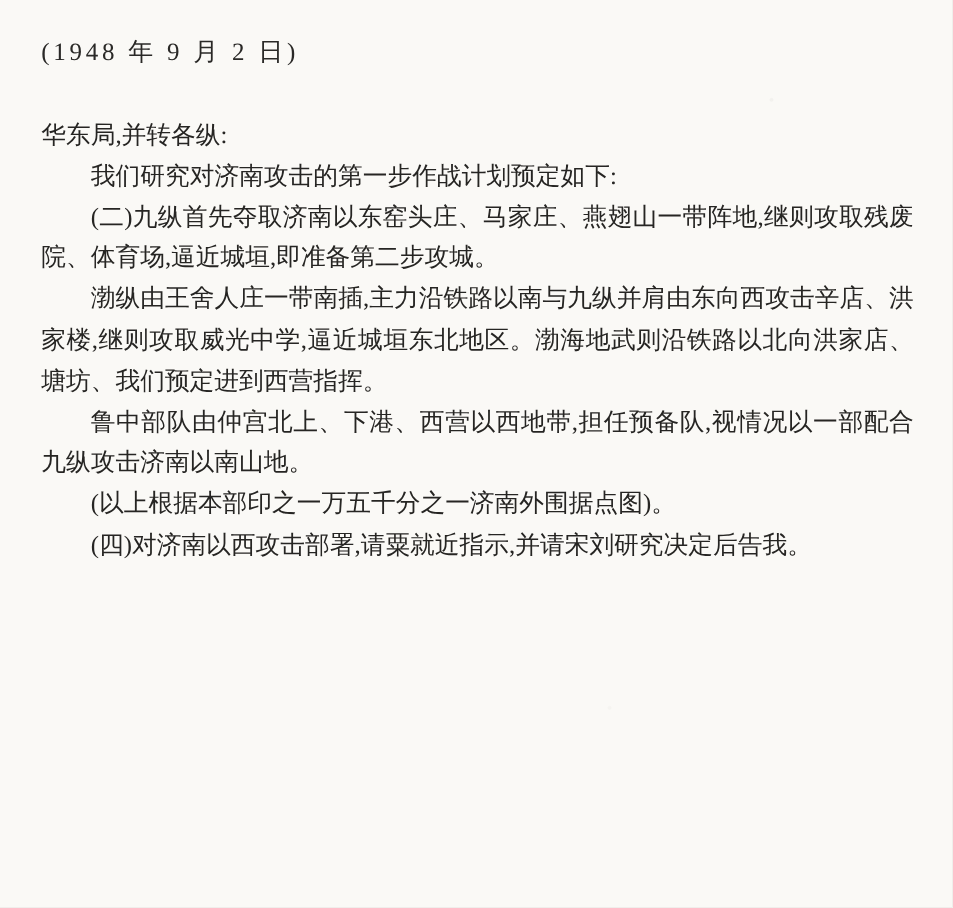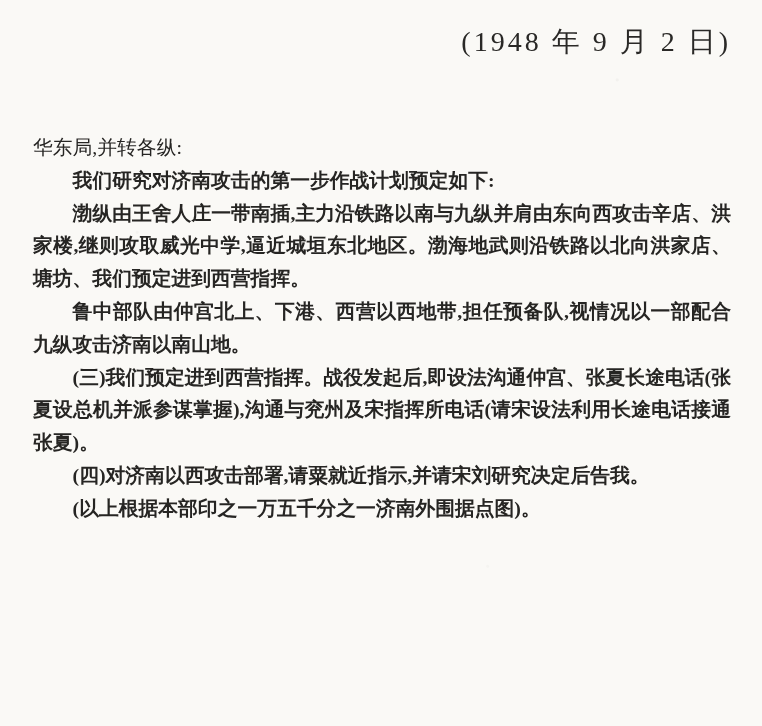--- a/index.html
+++ b/index.html
@@ -19,40 +19,39 @@
       radial-gradient(circle at 64% 78%, rgba(120,120,110,0.04) 0 1px, transparent 2px);
     box-sizing: border-box;
     padding: 26px 31px 0 33px;
     overflow: hidden;
     font-family: "Liberation Serif", "DejaVu Serif", serif;
     color: #222120;
   }
   .date-line {
     height: 32px;
     line-height: 32px;
-    text-align: right;
-    font-size: 28px;
+    text-align: left;
+    font-size: 20px;
     letter-spacing: 3px;
     color: #2a2927;
   }
   .body-text {
-    margin-top: 73px;
+    margin-top: 34px;
     font-size: 19.8px;
     line-height: 32.8px;
     text-align: justify;
     text-justify: inter-ideograph;
     color: #262523;
   }
   .para {
     margin: 0;
     padding: 0;
   }
   .para.indent {
     text-indent: 2em;
-    font-weight: bold;
   }
   sup.note-ref {
     font-size: 12px;
     line-height: 0;
     vertical-align: 6px;
     letter-spacing: 0;
     padding: 0 1px;
   }
 </style>
 </head>
@@ -62,25 +61,25 @@
 
   <div class="date-line">(1948 年 9 月 2 日)</div>
 
   <div class="body-text">
 
     <p class="para">华东局,并转各纵:</p>
 
     <p class="para indent">我们研究对济南攻击的第一步作战计划预定如下:</p>
 
 
+    <p class="para indent">(二)九纵首先夺取济南以东窑头庄、马家庄、燕翅山一带阵地,继则攻取残废院、体育场,逼近城垣,即准备第二步攻城。</p>
 
     <p class="para indent">渤纵由王舍人庄一带南插,主力沿铁路以南与九纵并肩由东向西攻击辛店、洪家楼,继则攻取威光中学,逼近城垣东北地区。渤海地武则沿铁路以北向洪家店、塘坊、我们预定进到西营指挥。</p>
 
     <p class="para indent">鲁中部队由仲宫北上、下港、西营以西地带,担任预备队,视情况以一部配合九纵攻击济南以南山地。</p>
 
-    <p class="para indent">(三)我们预定进到西营指挥。战役发起后,即设法沟通仲宫、张夏长途电话(张夏设总机并派参谋掌握),沟通与兖州及宋指挥所电话(请宋设法利用长途电话接通张夏)。</p>
+
+    <p class="para indent">(以上根据本部印之一万五千分之一济南外围据点图)。</p>
 
     <p class="para indent">(四)对济南以西攻击部署,请粟就近指示,并请宋刘研究决定后告我。</p>
-
-    <p class="para indent">(以上根据本部印之一万五千分之一济南外围据点图)。</p>
 
   </div>
 </div>
 
 </body></html>

